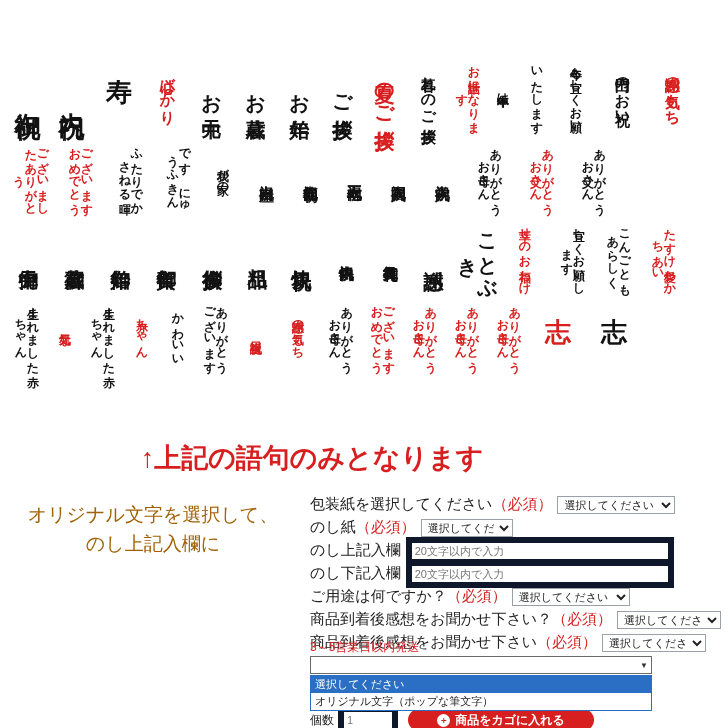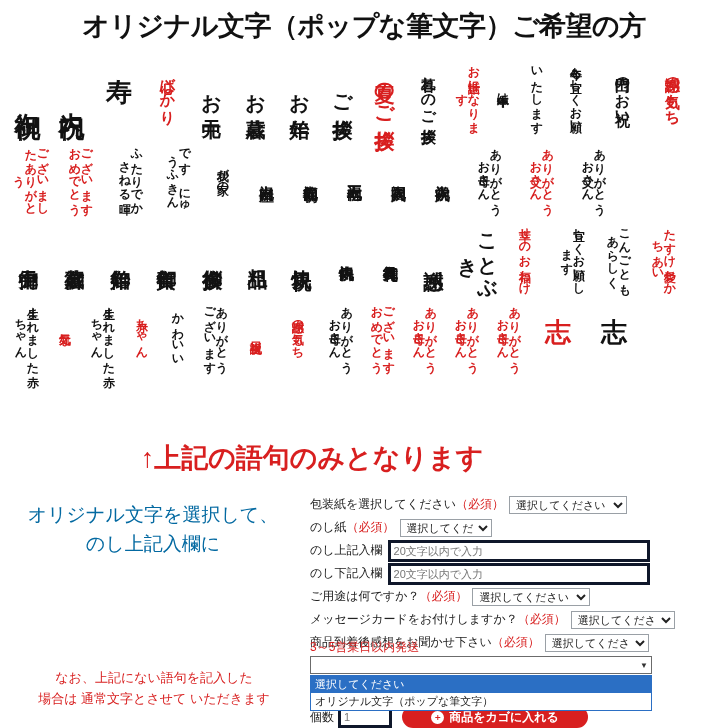--- a/index.html
+++ b/index.html
@@ -48,52 +48,52 @@
   
   .arrownote{
     position:absolute;top:440px;left:0;width:624px;text-align:center;
     font-size:27px;font-weight:bold;color:#d81f1f;
   }
 
   
   .instr{
     position:absolute;left:8px;top:500px;width:290px;
     text-align:center;
-    font-size:19px;line-height:1.55;color:#0369a1;
+    font-size:19px;line-height:1.55;color:#a16207;
   }
   .instr div{white-space:nowrap;}
   .note{
     position:absolute;left:4px;top:668px;width:300px;
     text-align:center;color:#d81f1f;font-size:13px;line-height:1.6;
   }
 
   
   .form{
     position:absolute;left:310px;top:495px;width:412px;
     font-size:11.5px;color:#222;
   }
   .frow{display:flex;align-items:center;margin-bottom:4px;height:19px;}
-  .flabel{white-space:nowrap;margin-right:5px;font-size:12px;font-family:Liberation Mono, monospace;}
+  .flabel{white-space:nowrap;margin-right:5px;font-size:15px;font-family:Liberation Mono, monospace;}
   .req{color:#d81f1f;}
   select{
     font-family:"Liberation Sans", sans-serif;
     font-size:11px;
     height:18px;
     border:1px solid #9aa0a6;
     background:#fff;
     color:#222;
     padding:0 2px;
   }
   .sel-wide{width:118px;}
   .sel-mid{width:104px;}
   .sel-nar{width:92px;}
   input[type=text]{
     font-family:"Liberation Sans", sans-serif;
     font-size:11px;height:16px;
-    border:3px solid #0f172a;
+    border:6px solid #0f172a;
     background:#fff;color:#777;
     padding:0 3px;
   }
   .txt-long{width:250px;}
   .ship{
     color:#d81f1f;font-size:12px;margin-top:3px;margin-bottom:2px;
   }
 
   
   .dropdown-wrap{position:relative;}
@@ -136,21 +136,20 @@
     display:inline-block;width:13px;height:13px;border-radius:50%;
     background:#fff;color:#d81f1f;font-size:9px;line-height:13px;
     text-align:center;margin-right:5px;
   }
 </style>
 </head>
 <body>
 
 <div class="page">
 
-  <div class="headline">オリジナル文字（ポップな筆文字）ご希望の方</div>
 
   <div class="samples">
 
     <div class="srow r1">
       <div class="cell blk big v" style="width:44px;height:80px;">御祝</div>
       <div class="cell blk big v" style="width:44px;height:80px;">内祝</div>
       <div class="cell blk big" style="width:50px;height:80px;">寿</div>
       <div class="cell red sml v" style="width:46px;height:80px;">心ばかり</div>
       <div class="cell blk mid v" style="width:44px;height:80px;">お中元</div>
       <div class="cell blk mid v" style="width:44px;height:80px;">お歳暮</div>
@@ -219,24 +218,20 @@
     </div>
 
   </div>
 
   <div class="arrownote">↑上記の語句のみとなります</div>
 
   <div class="instr">
     <div>オリジナル文字を選択して、</div>
     <div>のし上記入欄に</div>
   </div>
-  <div class="note">
-    <div>なお、上記にない語句を記入した</div>
-    <div>場合は 通常文字とさせて いただきます</div>
-  </div>
 
   <div class="form">
 
     <div class="frow">
       <span class="flabel"><span>包装紙を選択してください</span><span class="req">（必須）</span></span>
       <select class="sel-wide">
         <option>選択してください</option>
       </select>
     </div>
 
@@ -258,21 +253,21 @@
     </div>
 
     <div class="frow">
       <span class="flabel"><span>ご用途は何ですか？</span><span class="req">（必須）</span></span>
       <select class="sel-wide">
         <option>選択してください</option>
       </select>
     </div>
 
     <div class="frow">
-      <span class="flabel"><span>メッセージカードをお付けしますか？</span><span class="req">（必須）</span></span>
+      <span class="flabel"><span>商品到着後感想をお聞かせ下さい？</span><span class="req">（必須）</span></span>
       <select class="sel-mid">
         <option>選択してください</option>
       </select>
     </div>
 
     <div class="frow">
       <span class="flabel"><span>商品到着後感想をお聞かせ下さい</span><span class="req">（必須）</span></span>
       <select class="sel-mid">
         <option>選択してください</option>
       </select>

